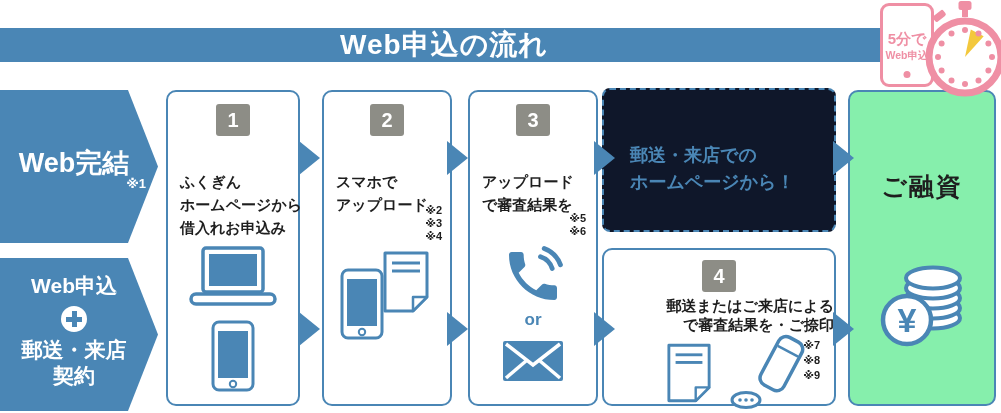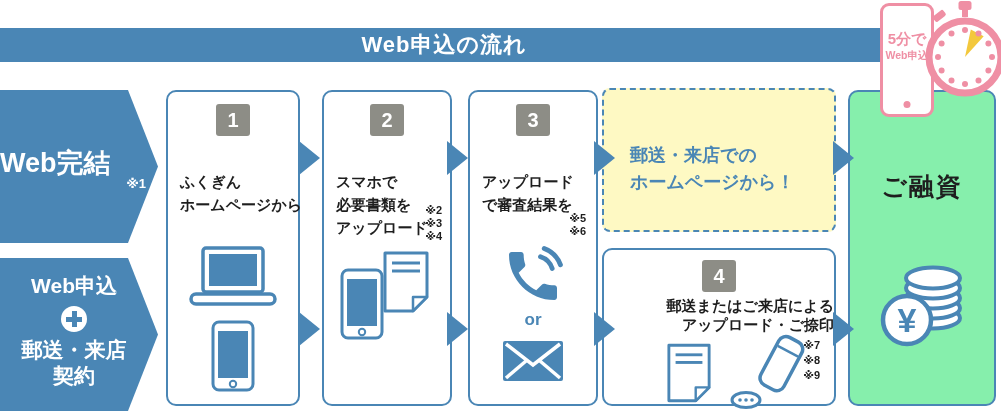--- a/index.html
+++ b/index.html
@@ -9,27 +9,27 @@
     --badge:#8d8d86;
     --ink:#1e1e1e;
   }
   *{box-sizing:border-box;margin:0;padding:0;}
   body{font-family:"Liberation Sans","DejaVu Sans",sans-serif;background:#fff;}
   .stage{position:relative;width:1001px;height:413px;background:#fff;overflow:hidden;}
 
   
   .banner{position:absolute;left:0;top:28px;width:888px;height:34px;background:var(--blue);
           display:flex;align-items:center;justify-content:center;z-index:1;}
-  .banner span{color:#fff;font-size:22px;font-weight:bold;letter-spacing:1px;}
+  .banner span{color:#fff;font-size:28px;font-weight:bold;letter-spacing:1px;}
 
   
   .larrow{position:absolute;left:0;width:158px;background:var(--blue);
           clip-path:polygon(0 0,81% 0,100% 50%,81% 100%,0 100%);color:#fff;z-index:1;}
   .a1{top:90px;height:153px;}
-  .a1-title{position:absolute;top:55px;left:0;width:148px;text-align:left;
+  .a1-title{position:absolute;top:55px;left:0;width:148px;text-align:center;
             font-size:27px;font-weight:bold;}
   .a1-note{position:absolute;top:86px;left:0;width:148px;text-align:right;
            padding-right:2px;font-size:13px;font-weight:bold;}
   .a2{top:258px;height:153px;}
   .a2-line{position:absolute;left:0;width:148px;text-align:center;font-size:21px;font-weight:bold;}
   .a2-l1{top:14px;}
   .a2-l2{top:78px;}
   .a2-l3{top:104px;text-align:center;}
   .plus-circle{position:absolute;top:48px;left:61px;width:26px;height:26px;background:#fff;border-radius:50%;}
   .plus-circle::before,.plus-circle::after{content:"";position:absolute;background:var(--blue);}
@@ -58,21 +58,21 @@
   .combo2{position:absolute;left:16px;top:158px;width:100px;height:96px;}
   .combo2 .doc{position:absolute;left:42px;top:0;}
   .combo2 .ph{position:absolute;left:0;top:18px;}
   .icon-handset{top:152px;}
   .or-label{position:absolute;top:218px;left:0;width:100%;text-align:center;
             color:var(--blue);font-size:17px;font-weight:bold;}
   .icon-envelope{top:248px;}
 
   
   .dashedbox{position:absolute;left:602px;top:88px;width:234px;height:144px;
-             border:2px dashed var(--blue);border-radius:8px;background:#fef9c3;z-index:1;}
+             border:2px dashed var(--blue);border-radius:8px;background:#0f172a;z-index:1;}
   .dashedbox .txt{position:absolute;left:26px;top:52px;color:var(--blue);
                   font-size:18px;font-weight:bold;line-height:27px;white-space:nowrap;}
   .box4{position:absolute;left:602px;top:248px;width:234px;height:158px;background:#fff;
         border:2px solid var(--blue);border-radius:10px;z-index:1;}
   .box4 .badge{top:10px;}
   .box4 .steptext4{position:absolute;top:46px;left:0;width:100%;text-align:right;
                    font-size:15px;font-weight:bold;color:var(--ink);line-height:19px;}
   .box4 .doc4{position:absolute;left:62px;top:92px;}
   .box4 .stamp{position:absolute;left:118px;top:84px;}
 
@@ -81,21 +81,21 @@
            border:2px solid var(--blue);border-radius:10px;z-index:1;}
   .loan-label{position:absolute;top:78px;left:0;width:100%;text-align:center;
               font-size:25px;font-weight:bold;color:var(--ink);letter-spacing:2px;}
   .icon-coins{top:168px;}
 
   
   .tri{position:absolute;width:0;height:0;border-top:17px solid transparent;
        border-bottom:17px solid transparent;border-left:21px solid var(--blue);z-index:2;}
 
   
-  .timer-phone{position:absolute;left:880px;top:3px;width:54px;height:114px;background:#fff;
+  .timer-phone{position:absolute;left:880px;top:3px;width:54px;height:84px;background:#fff;
                border:3px solid var(--pink);border-radius:9px;z-index:3;}
   .timer-phone .t1{position:absolute;top:24px;left:0;width:100%;text-align:center;
                    color:var(--pink);font-size:15px;font-weight:bold;}
   .timer-phone .t2{position:absolute;top:43px;left:0;width:100%;text-align:center;
                    color:var(--pink);font-size:10.5px;font-weight:bold;}
   .timer-phone .homedot{position:absolute;bottom:6px;left:50%;transform:translateX(-50%);
                         width:7px;height:7px;border-radius:50%;background:var(--pink);}
   .stopwatch{position:absolute;left:920px;top:0;z-index:4;}
 </style>
 </head>
@@ -117,38 +117,38 @@
     <div class="plus-circle"></div>
     <div class="a2-line a2-l2">郵送・来店</div>
     <div class="a2-line a2-l3">契約</div>
   </div>
 
   <div class="stepbox box1">
     <div class="badge">1</div>
     <div class="steptext">
       <div>ふくぎん</div>
       <div>ホームページから</div>
+      <div>借入れお申込み</div>
     </div>
     <svg class="center-x icon-laptop" width="92" height="62" viewBox="0 0 92 62">
       <rect x="16" y="2" width="60" height="44" rx="3" fill="#fff" stroke="#4a86b5" stroke-width="3.5"></rect>
       <rect x="22" y="8" width="48" height="32" fill="#4a86b5"></rect>
       <rect x="4" y="48" width="84" height="10" rx="5" fill="#fff" stroke="#4a86b5" stroke-width="3.5"></rect>
     </svg>
     <svg class="center-x icon-phone1" width="44" height="72" viewBox="0 0 44 72">
       <rect x="2" y="2" width="40" height="68" rx="6" fill="#fff" stroke="#4a86b5" stroke-width="3"></rect>
       <rect x="7" y="11" width="30" height="47" fill="#4a86b5"></rect>
       <circle cx="22" cy="64" r="3.2" fill="#fff" stroke="#4a86b5" stroke-width="2"></circle>
     </svg>
   </div>
 
   <div class="stepbox box2">
     <div class="badge">2</div>
     <div class="steptext">
       <div>スマホで</div>
-      <div>必要書類を</div>
       <div>アップロード</div>
     </div>
     <div class="notes notes2">
       <div>※2</div>
       <div>※3</div>
       <div>※4</div>
     </div>
     <div class="combo2">
       <svg class="doc" width="48" height="64" viewBox="0 0 48 64">
         <path d="M3 3 H45 V47 L31 61 H3 Z" fill="#fff" stroke="#4a86b5" stroke-width="3" stroke-linejoin="round"></path>
@@ -192,21 +192,21 @@
     <div class="txt">
       <div>郵送・来店での</div>
       <div>ホームページから！</div>
     </div>
   </div>
 
   <div class="box4">
     <div class="badge">4</div>
     <div class="steptext4">
       <div>郵送またはご来店による</div>
-      <div>アップロード・ご捺印</div>
+      <div>で審査結果を・ご捺印</div>
     </div>
     <svg class="doc4" width="46" height="62" viewBox="0 0 48 64">
       <path d="M3 3 H45 V47 L31 61 H3 Z" fill="#fff" stroke="#4a86b5" stroke-width="3" stroke-linejoin="round"></path>
       <path d="M45 47 L31 61 V47 Z" fill="#fff" stroke="#4a86b5" stroke-width="2.5" stroke-linejoin="round"></path>
       <line x1="10" y1="13" x2="38" y2="13" stroke="#4a86b5" stroke-width="3"></line>
       <line x1="10" y1="21" x2="38" y2="21" stroke="#4a86b5" stroke-width="3"></line>
     </svg>
     <svg class="stamp" width="96" height="78" viewBox="0 0 96 78">
       <g transform="rotate(28 58 30)">
         <rect x="46" y="2" width="26" height="54" rx="8" fill="#fff" stroke="#4a86b5" stroke-width="3.5"></rect>

